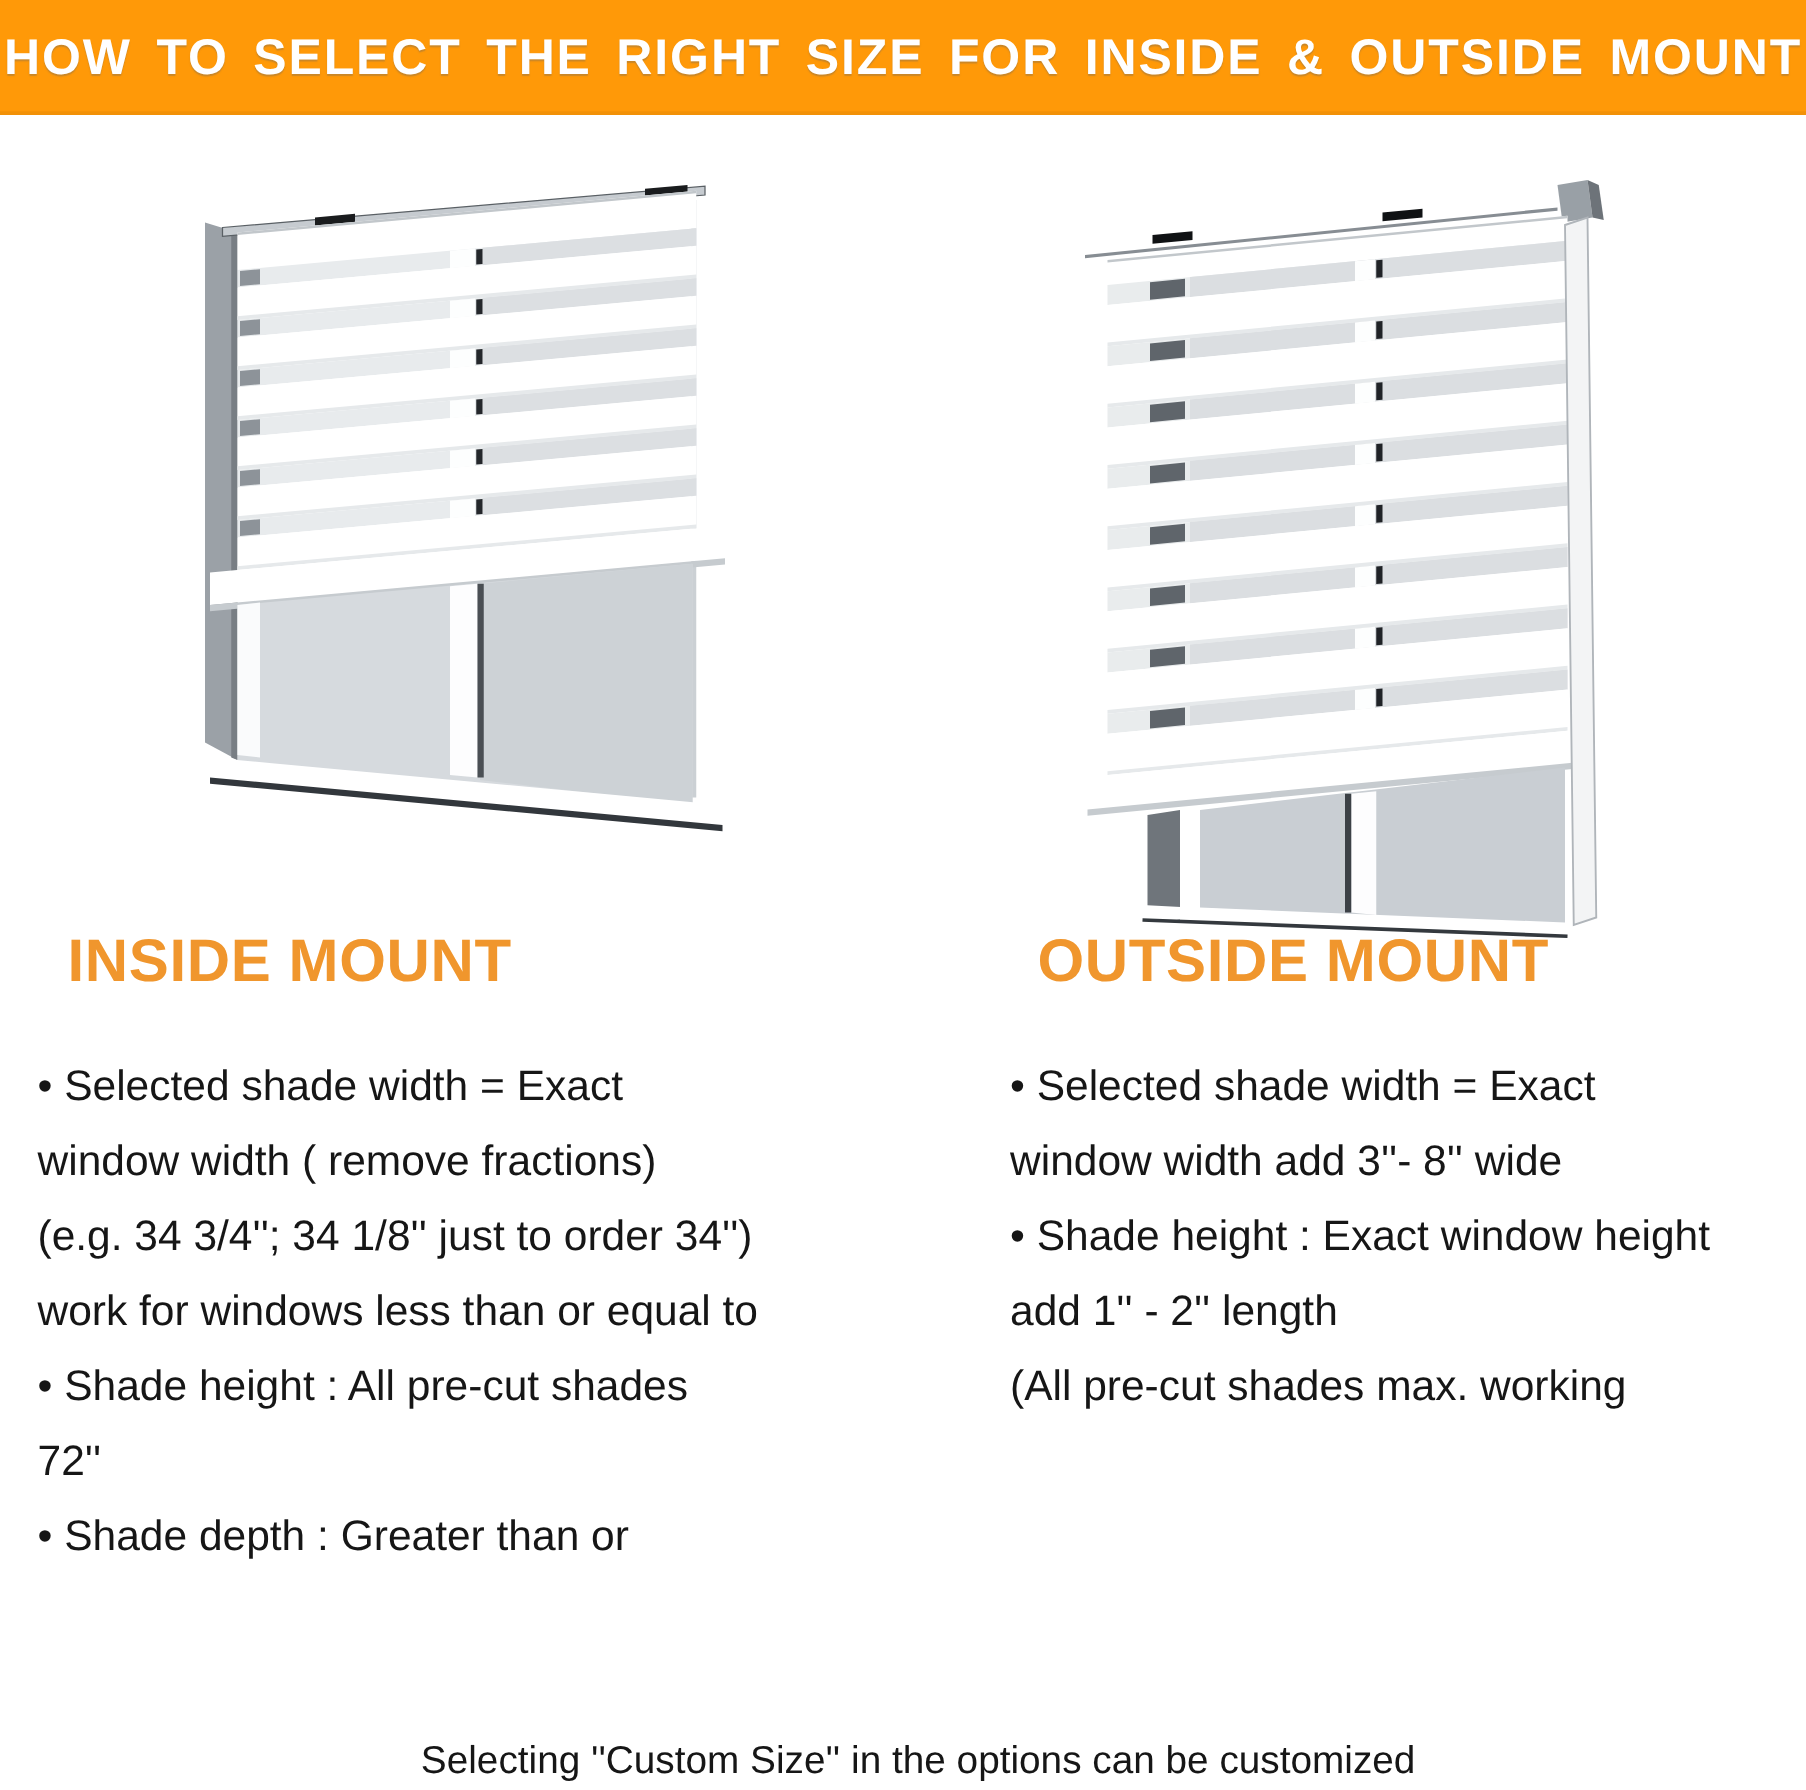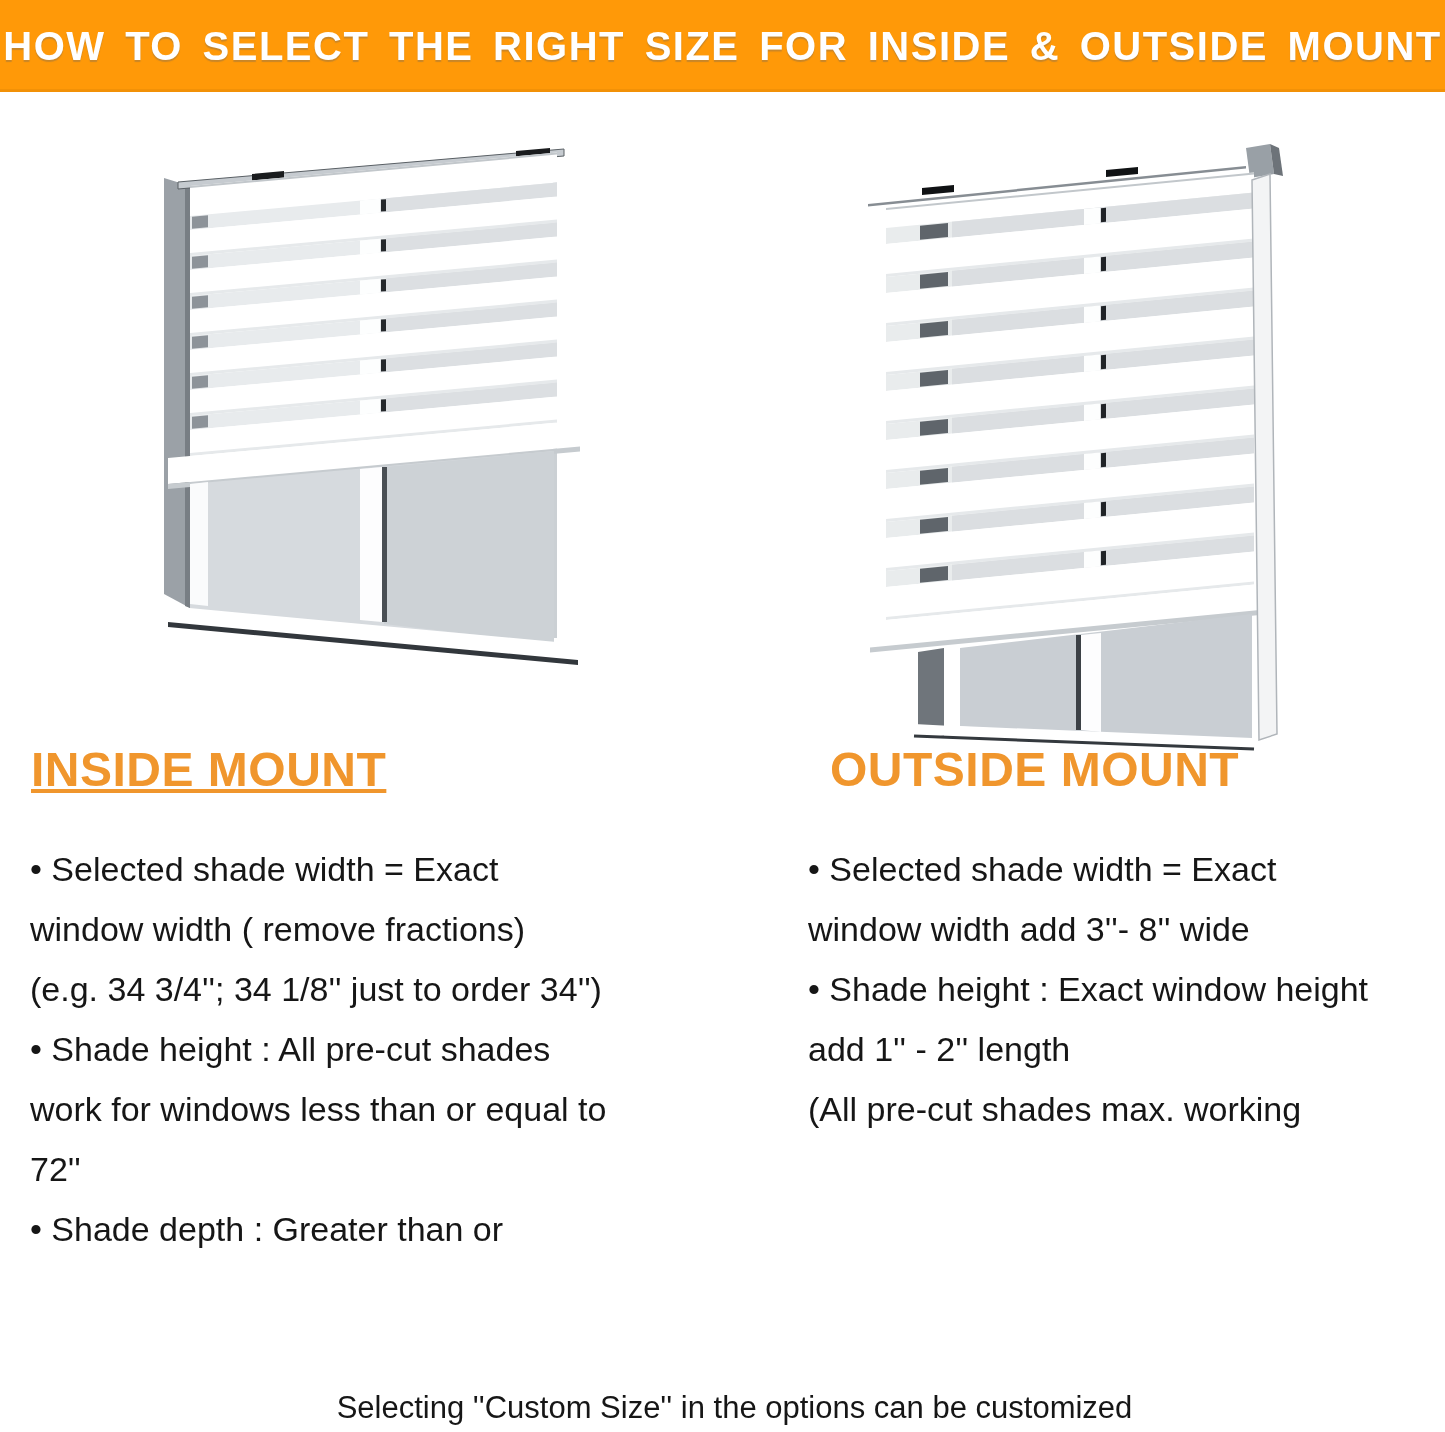--- a/index.html
+++ b/index.html
@@ -24,21 +24,21 @@
   .illus-right { left:856px; top:128px; width:505px; height:624px; }
   .illus svg { display:block; width:100%; height:100%; }
 
   section.mount { position:absolute; width:675px; }
   .mount-inside  { left:30px;  top:742px; }
   .mount-outside { left:808px; top:742px; }
   h2.mount-heading {
     margin:0; font-size:48px; font-weight:bold; letter-spacing:0.5px;
     color:var(--accent,#F0962D); white-space:nowrap;
   }
-  .mount-inside  h2.mount-heading { margin-left:1px;text-decoration:underline; }
+  .mount-inside  h2.mount-heading { margin-left:24px; }
   .mount-outside h2.mount-heading { margin-left:22px; }
   .lines {
     margin-top:42px; font-size:34px; line-height:60px;
     color:var(--text,#161616);
   }
   .line { white-space:nowrap; }
 
   .note {
     position:absolute; left:12px; top:1390px; width:100%;
     text-align:center; font-size:31px; color:var(--text,#161616);
@@ -223,22 +223,22 @@
       <polygon points="396,52 414,46 421,606 403,612" fill="#f3f4f5" stroke="#b0b5ba" stroke-width="1.5"></polygon>
     </svg>
   </figure>
 
   <section class="mount mount-inside">
     <h2 class="mount-heading">INSIDE MOUNT</h2>
     <div class="lines">
       <div class="line">• Selected shade width = Exact</div>
       <div class="line">window width ( remove fractions)</div>
       <div class="line">(e.g. 34 3/4''; 34 1/8'' just to order 34'')</div>
+      <div class="line">work for windows less than or equal to</div>
       <div class="line">• Shade height : All pre-cut shades</div>
-      <div class="line">work for windows less than or equal to</div>
       <div class="line">72''</div>
       <div class="line">• Shade depth : Greater than or</div>
     </div>
   </section>
 
   <section class="mount mount-outside">
     <h2 class="mount-heading">OUTSIDE MOUNT</h2>
     <div class="lines">
       <div class="line">• Selected shade width = Exact</div>
       <div class="line">window width add 3''- 8'' wide</div>

